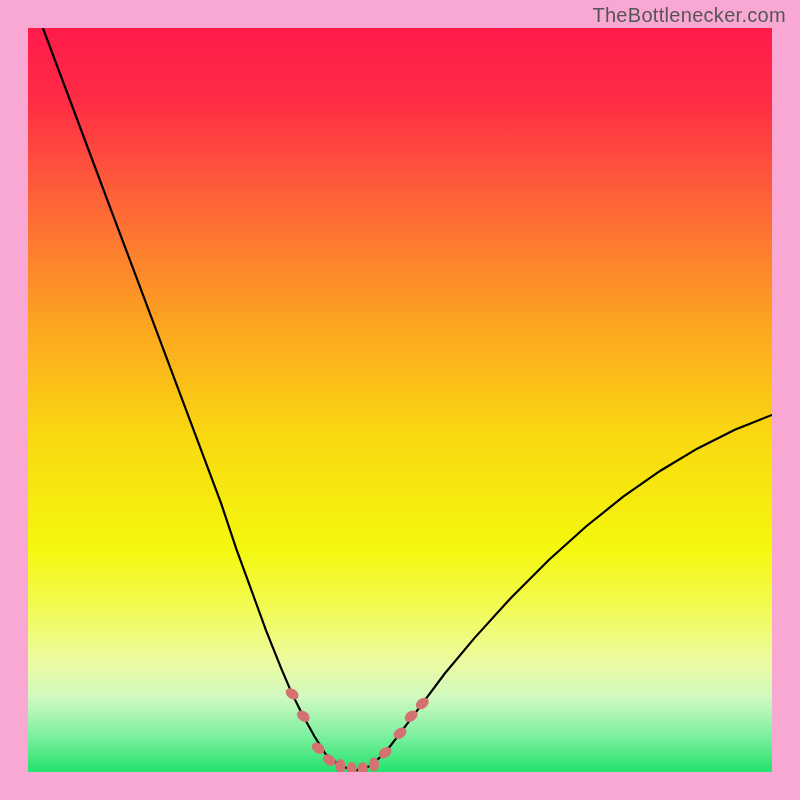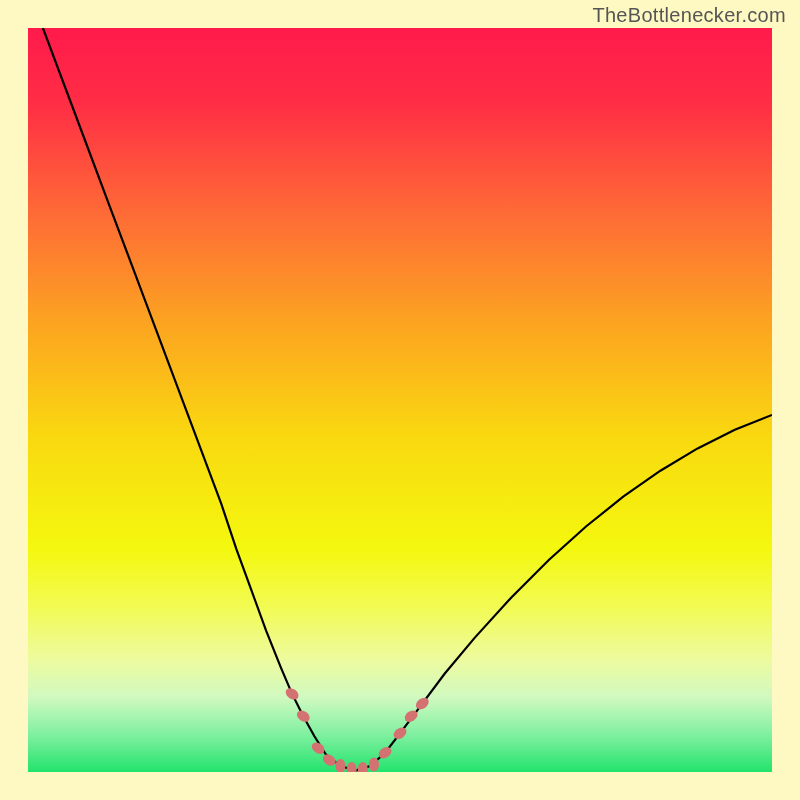--- a/index.html
+++ b/index.html
@@ -10,21 +10,21 @@
     overflow: hidden;
     background: #000;
     font-family: Arial, Helvetica, sans-serif;
   }
   .frame {
     position: absolute;
     top: 0;
     left: 0;
     width: 800px;
     height: 800px;
-    background: #fef9c3;
+    background: #f9a8d4;
   }
   .watermark {
     position: absolute;
     top: 4px;
     right: 14px;
     color: #555;
     font-size: 20px;
     font-weight: 500;
     letter-spacing: 0.3px;
     z-index: 50;

